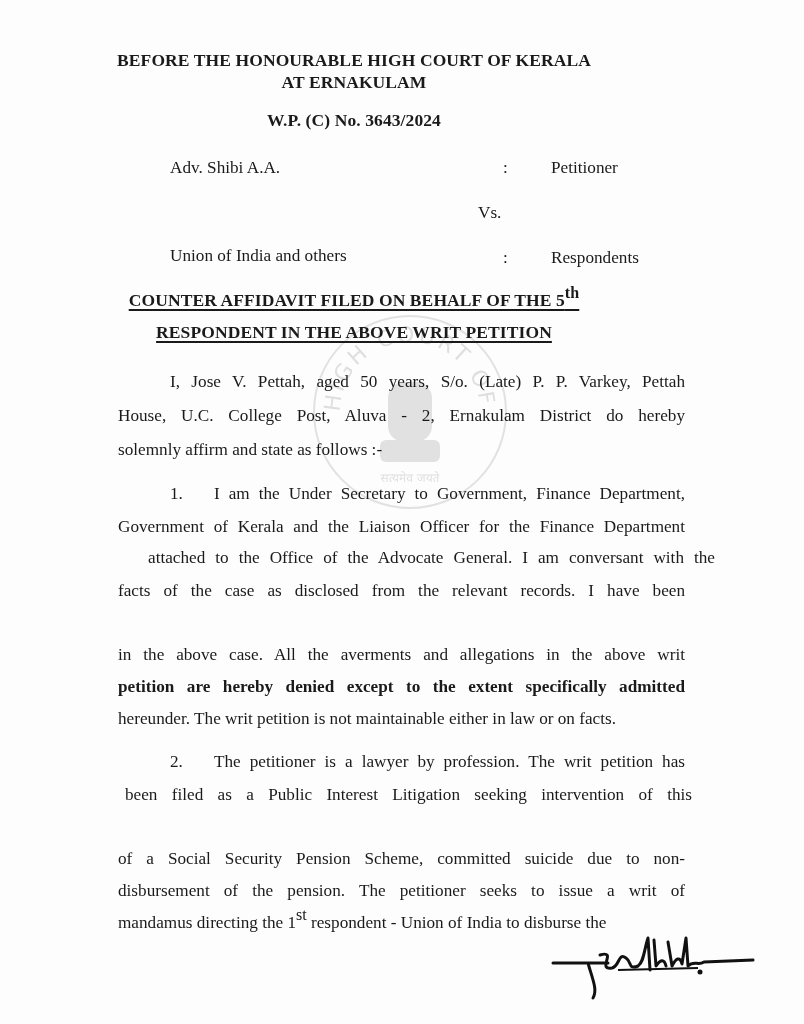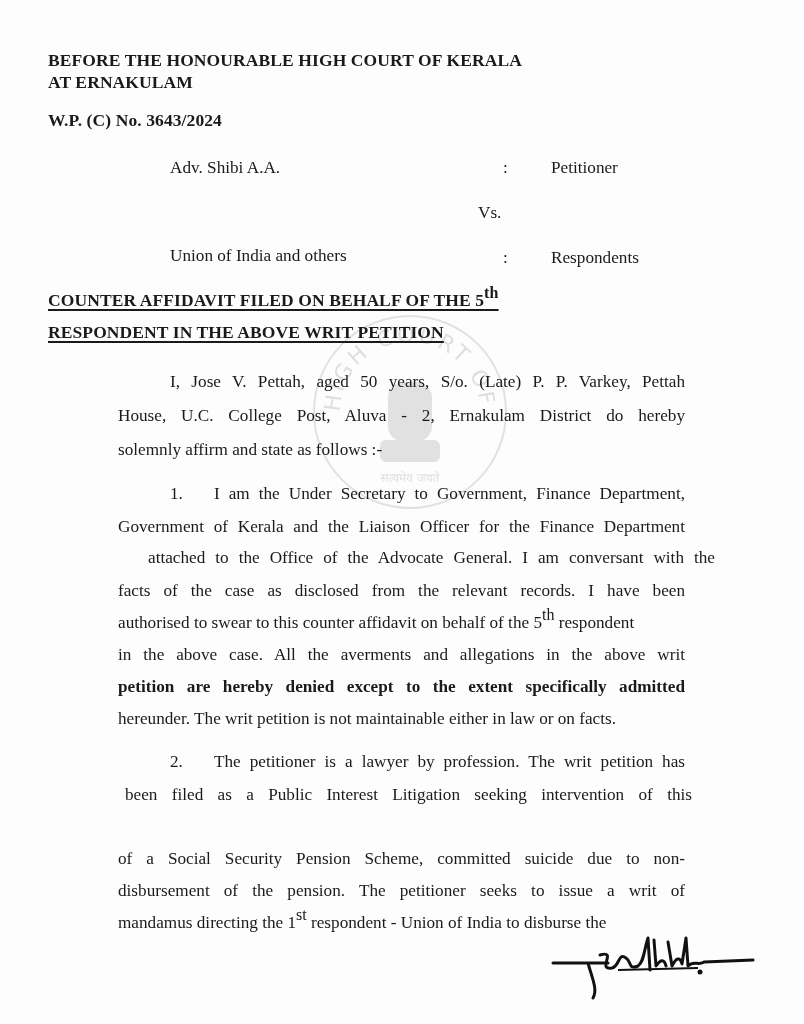--- a/index.html
+++ b/index.html
@@ -1,19 +1,19 @@
 <!DOCTYPE html>
 <html><head>
 <meta charset="utf-8">
 <style>
   html, body { margin:0; padding:0; background:#ffffff; }
   body { width:804px; height:1024px; position:relative; overflow:hidden;
          font-family:"Liberation Serif", "DejaVu Serif", serif; color:#1a1a1a; }
   .page { position:absolute; left:0; top:0; width:804px; height:1024px; background:#fdfdfd; }
-  .center { position:absolute; left:0; width:708px; text-align:left;padding-left:48px; }
+  .center { position:absolute; left:0; width:708px; text-align:center; }
   .bold { font-weight:bold; }
   .h1 { font-size:17.5px; letter-spacing:0.1px; }
   .line { position:absolute; font-size:17.2px; white-space:nowrap; }
   .just { position:absolute; left:118px; width:567px; font-size:17.2px; text-align:justify;
           text-align-last:justify; white-space:nowrap; }
   .just.last { text-align-last:left; }
   .ul { text-decoration:underline; text-underline-offset:3px; text-decoration-thickness:1.5px; }
   sup { font-size:16px; vertical-align:8px; line-height:0; }
   .seal { position:absolute; left:310px; top:312px; width:200px; height:200px; opacity:0.16; }
   .sig { position:absolute; left:548px; top:930px; width:210px; height:80px; }
@@ -55,23 +55,20 @@
 
   <div class="just" style="left:170px; width:515px; top:372px;">I, Jose V. Pettah, aged 50 years, S/o. (Late) P. P. Varkey, Pettah</div>
   <div class="just" style="top:406px;">House, U.C. College Post, Aluva - 2, Ernakulam District do hereby</div>
   <div class="just last" style="top:440px;">solemnly affirm and state as follows :-</div>
 
   <div class="line" style="left:170px; top:484px;">1.</div>
   <div class="just" style="left:214px; width:471px; top:484px;">I am the Under Secretary to Government, Finance Department,</div>
   <div class="just" style="top:517px;">Government of Kerala and the Liaison Officer for the Finance Department</div>
   <div class="just" style="top:548px;margin-left:30px;">attached to the Office of the Advocate General. I am conversant with the</div>
   <div class="just" style="top:581px;">facts of the case as disclosed from the relevant records. I have been</div>
-  <div class="line" style="left:118px; top:613px;">
-    <span>authorised to swear to this counter affidavit on behalf of the 5</span><sup>th</sup><span> respondent</span>
-  </div>
   <div class="just" style="top:645px;">in the above case. All the averments and allegations in the above writ</div>
   <div class="just" style="top:677px;font-weight:bold;">petition are hereby denied except to the extent specifically admitted</div>
   <div class="just last" style="top:709px;">hereunder. The writ petition is not maintainable either in law or on facts.</div>
 
   <div class="line" style="left:170px; top:752px;">2.</div>
   <div class="just" style="left:214px; width:471px; top:752px;">The petitioner is a lawyer by profession. The writ petition has</div>
   <div class="just" style="top:785px;margin-left:7px;">been filed as a Public Interest Litigation seeking intervention of this</div>
   <div class="just" style="top:849px;">of a Social Security Pension Scheme, committed suicide due to non-</div>
   <div class="just" style="top:881px;">disbursement of the pension. The petitioner seeks to issue a writ of</div>
   <div class="line" style="left:118px; top:913px;">

